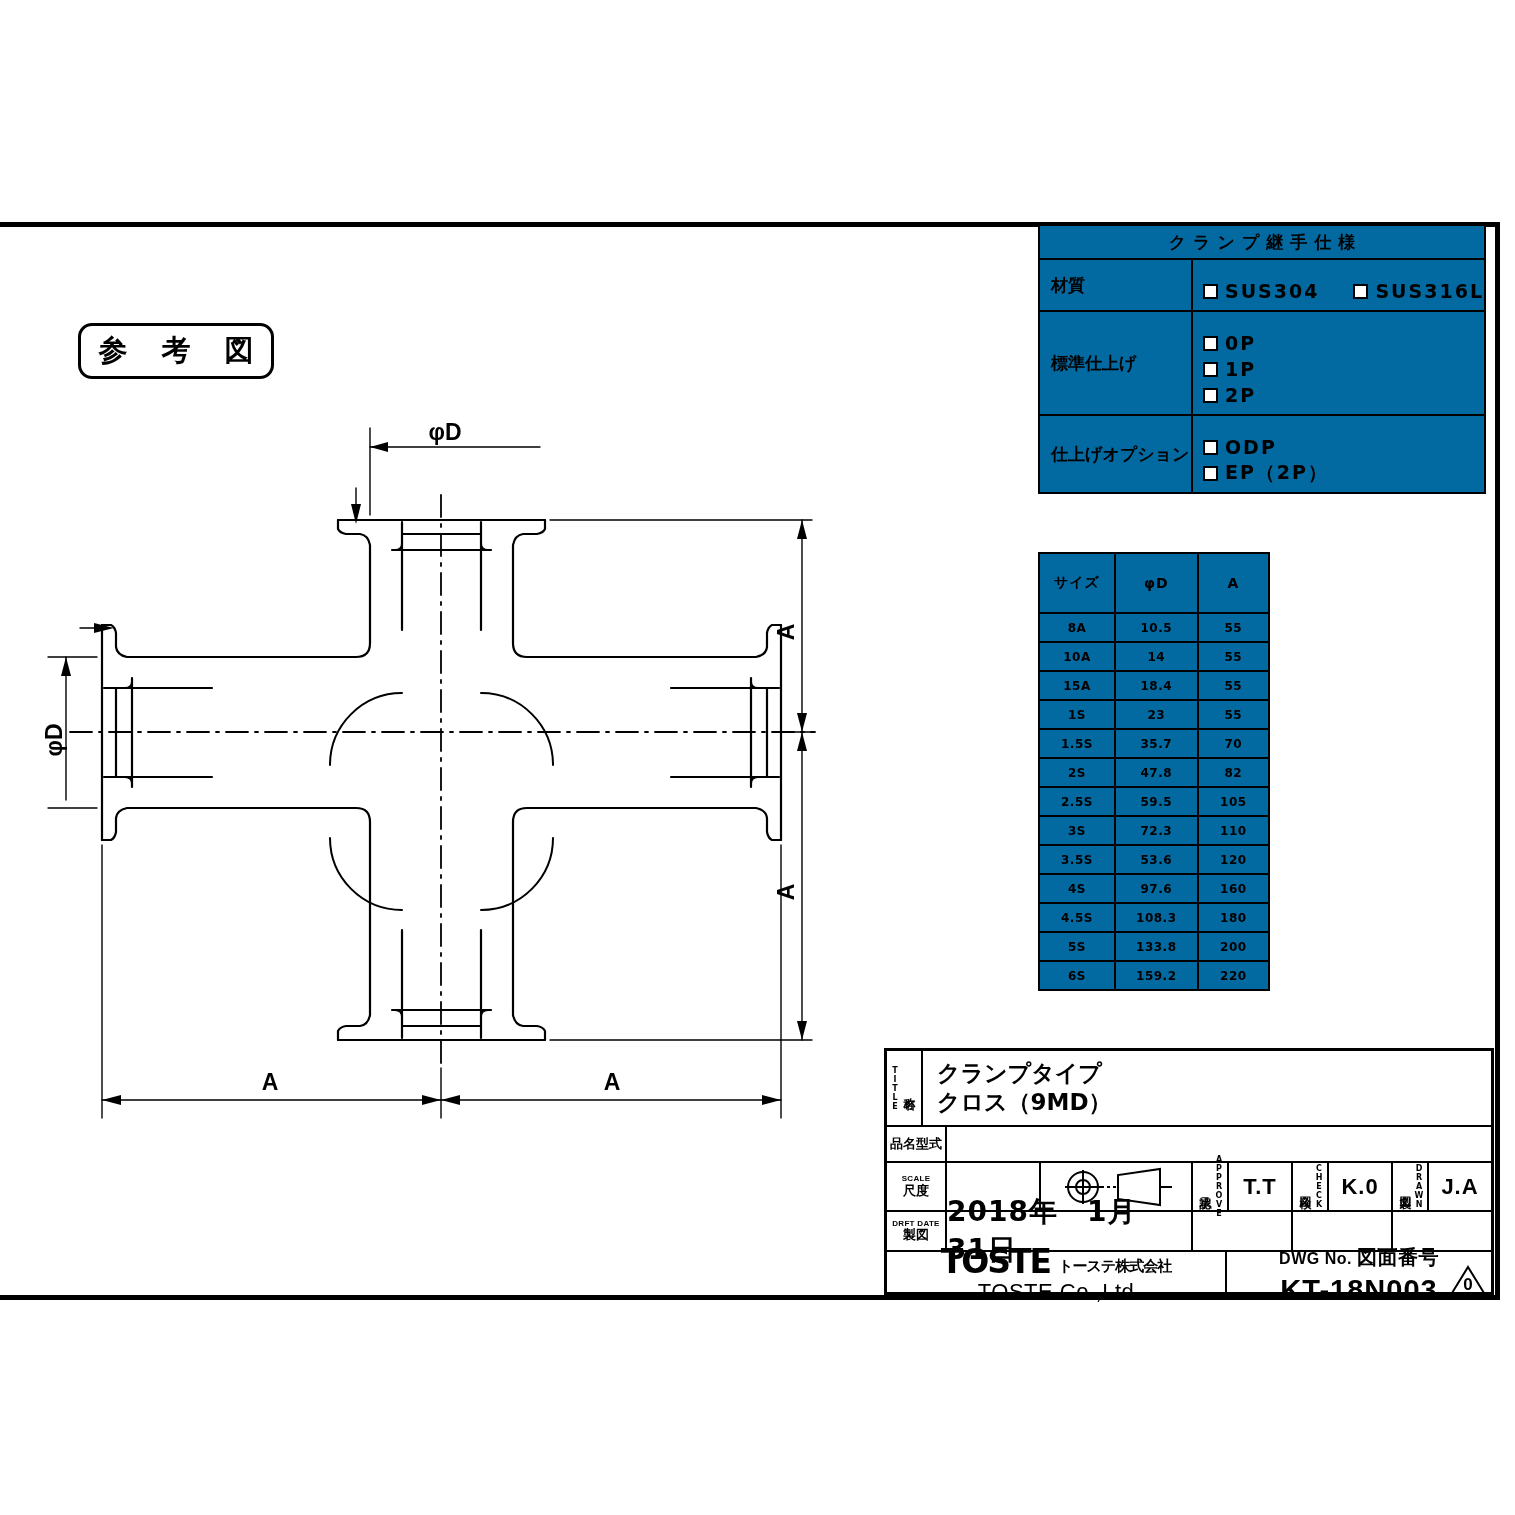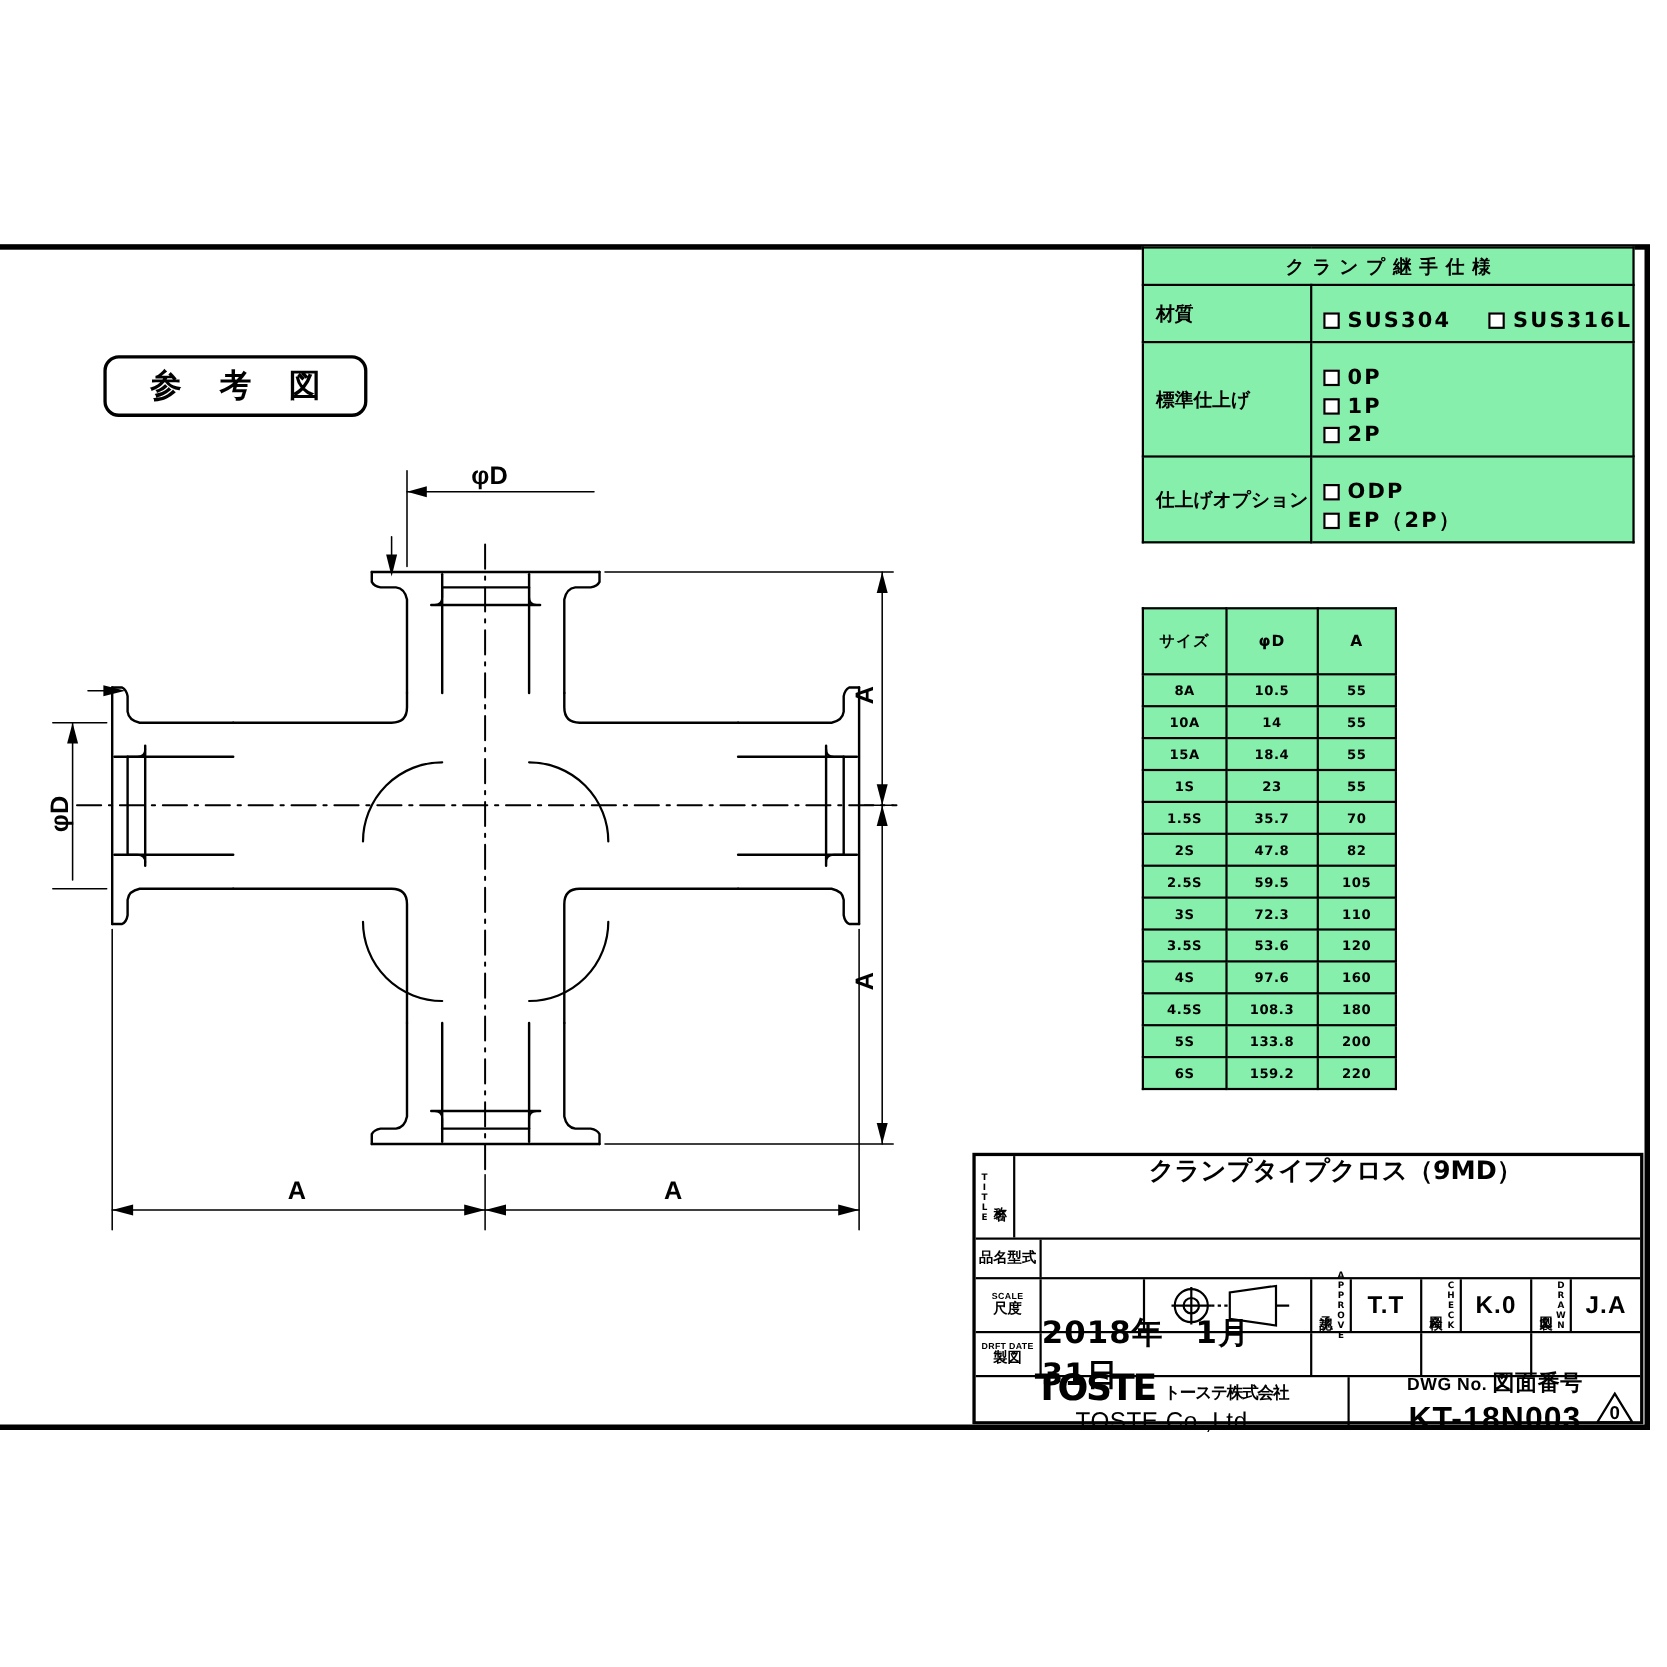--- a/index.html
+++ b/index.html
@@ -35,43 +35,42 @@
     border: 5px solid #000;
     box-sizing: border-box;
     background: #fff;
   }
 
   
   .ref-badge {
     position: absolute;
     left: 78px;
     top: 323px;
-    width: 240px;
+    width: 196px;
     height: 56px;
     border: 3px solid #000;
     border-radius: 14px;
     box-sizing: border-box;
     display: flex;
     align-items: center;
     justify-content: center;
     background: #fff;
-    margin-left: 16px;
   }
   .ref-badge span {
     font-size: 29px;
     font-weight: 700;
     letter-spacing: 12px;
     text-indent: 12px;
     font-family: "DejaVu Sans", sans-serif;
   }
 
   
   table {
     border-collapse: collapse;
-    background: #86efac;
+    background: #0369a1;
   }
   td, th {
     border: 2px solid #000;
     padding: 0;
     font-weight: 700;
     text-align: center;
     font-family: "DejaVu Sans", sans-serif;
   }
 
   
@@ -182,21 +181,21 @@
     justify-content: center;
     font-weight: 700;
     line-height: 1.05;
   }
   .hlabel .en { font-size: 8px; letter-spacing: 0.3px; }
   .hlabel .jp { font-size: 13px; font-family: "DejaVu Sans", sans-serif; }
 
   .title-name {
     flex: 1;
     display: flex;
-    flex-direction: row;
+    flex-direction: column;
     justify-content: center;
     padding-left: 14px;
     font-size: 23px;
     font-weight: 700;
     line-height: 1.28;
     font-family: "DejaVu Sans", sans-serif;
   }
 
   .sig-name {
     flex: 1;

